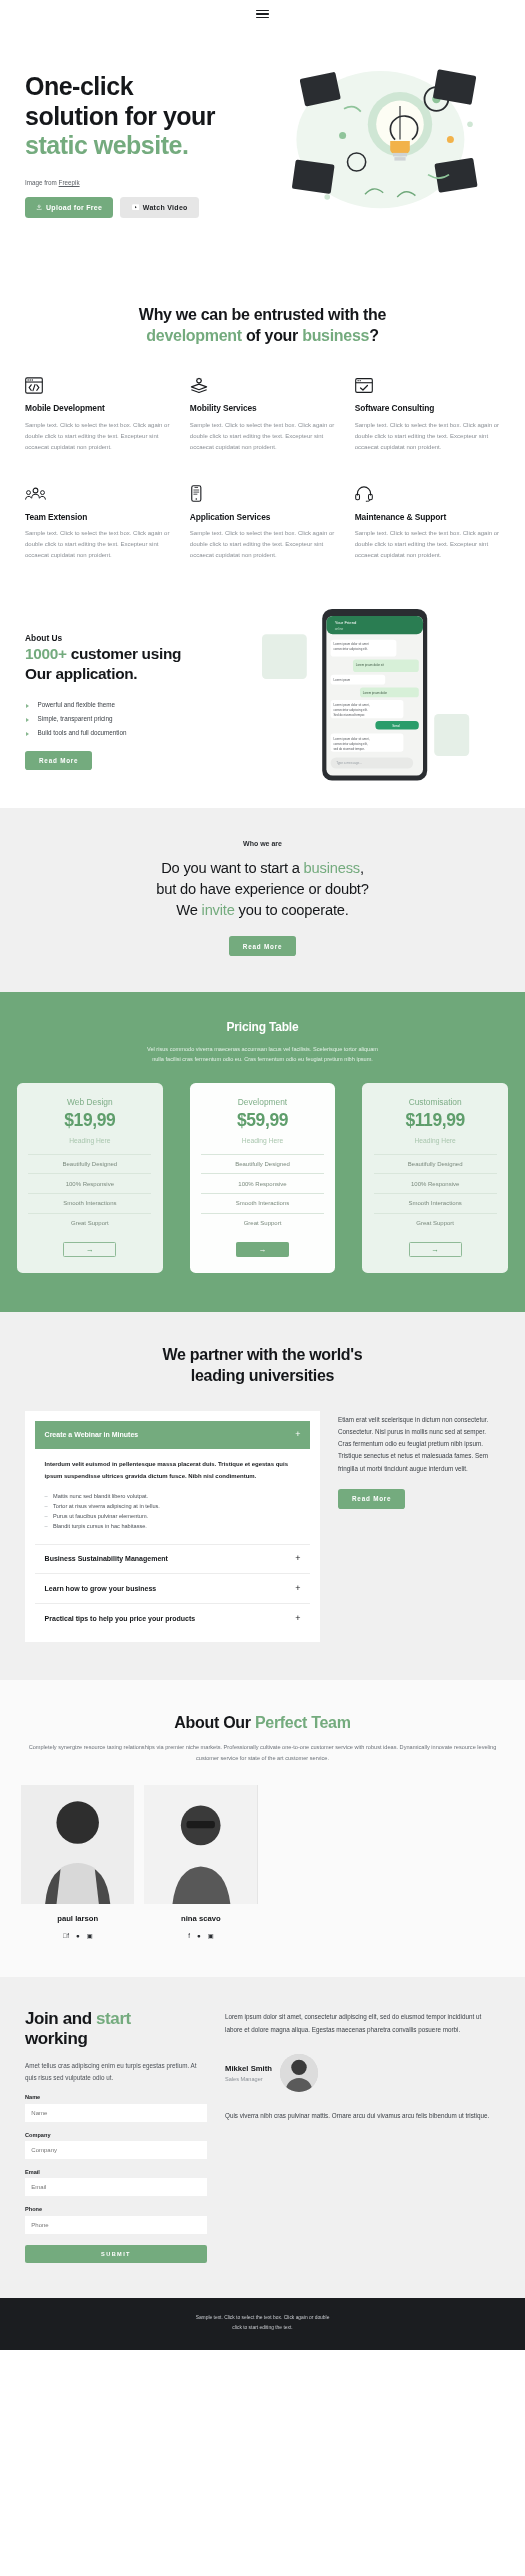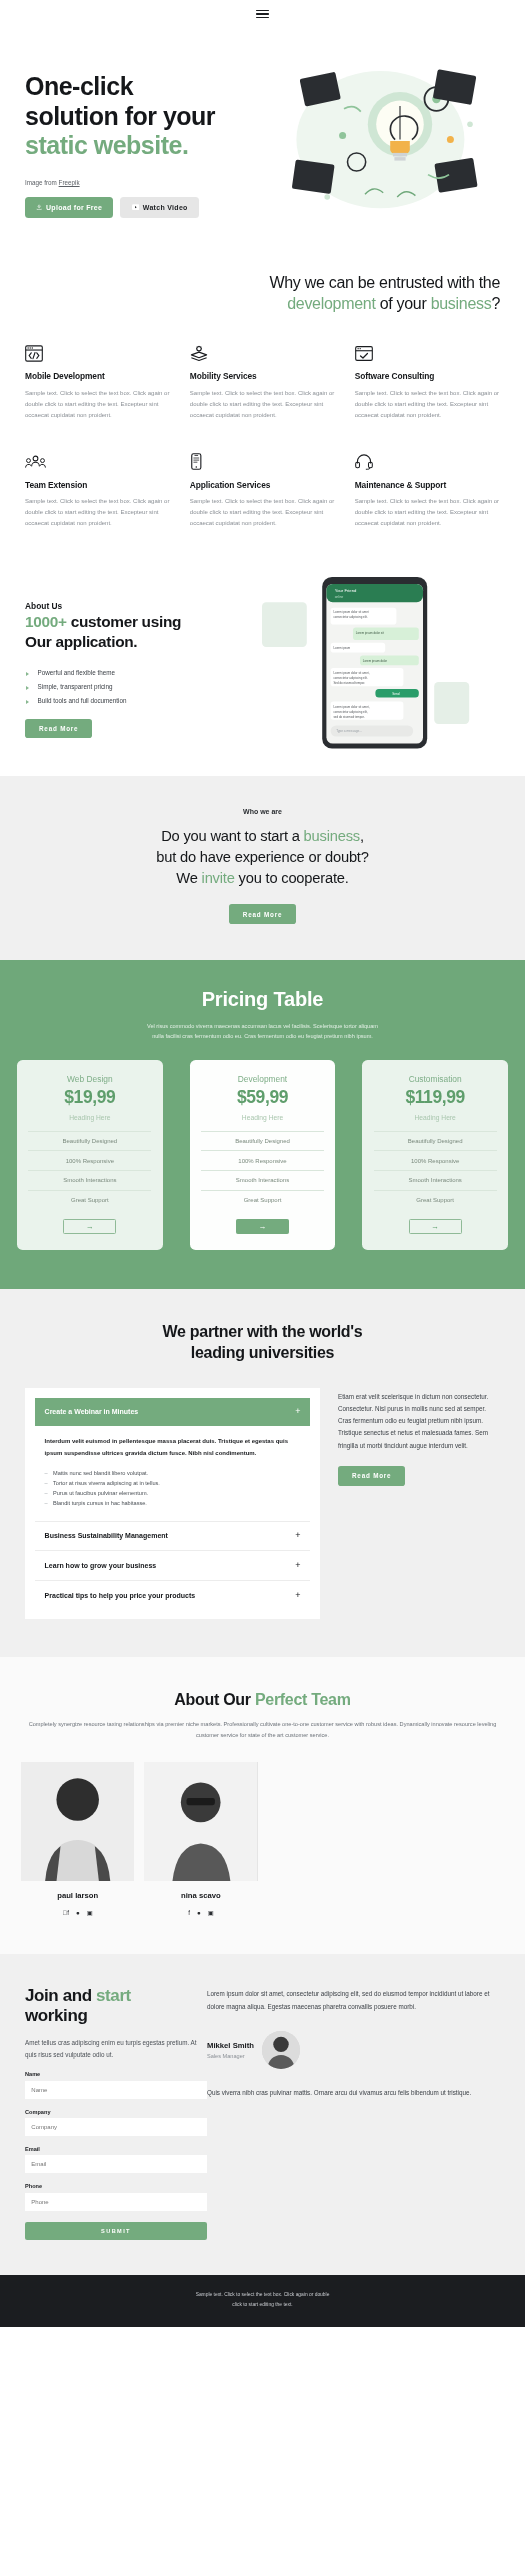--- a/index.html
+++ b/index.html
@@ -32,21 +32,21 @@
     display:inline-flex; align-items:center; gap:3.5px;
   }
   .btn-grey {
     background:#e6e6e6; color:#1b1d20; font-size:7px; font-weight:700;
     letter-spacing:0.3px; padding:7px 11.2px; border-radius:3.5px;
     display:inline-flex; align-items:center; gap:3.5px;
   }
   .hero-art { flex:1; position:relative; height:161px; margin-left:4.2px; }
 
   
-  .sec-title { text-align:right; font-size:16px; line-height:1.3; font-weight:400; letter-spacing:-0.3px; }
+  .sec-title { text-align:center; font-size:16px; line-height:1.3; font-weight:700; letter-spacing:-0.3px;margin-top:32px; }
   .sec-title .accent { color:#74ab7e; }
 
   
   .features-wrap { padding:31px 25px 28px; }
   .feature-grid { display:grid; grid-template-columns:repeat(3,1fr); gap:31px 19.6px; margin-top:29px; }
   .feature h3 { font-size:8.4px; font-weight:800; margin:9.8px 0 6.3px; letter-spacing:-0.1px; }
   .feature p { font-size:6px; line-height:1.85; color:#8b9096; }
   .ficon { height:18px; display:flex; align-items:flex-end; }
   .ficon svg { display:block; }
 
@@ -70,21 +70,21 @@
 
   
   .whowe { background:#f0f0f0; padding:32px 28px 36px; text-align:center; }
   .whowe-kicker { font-size:7px; font-weight:700; color:#2a2d31; margin-bottom:11.2px; }
   .whowe h2 { font-size:14.7px; line-height:1.42; font-weight:400; letter-spacing:-0.2px; }
   .whowe h2 .accent { color:#74ab7e; }
   .whowe .btn-read { margin-top:15.4px; }
 
   
   .pricing { background:#6fa87a; padding:28px 17px 39px; }
-  .pricing h2 { text-align:center; color:#fff; font-size:20px; font-weight:800; letter-spacing:-0.2px; }
+  .pricing h2 { text-align:center; color:#fff; font-size:12px; font-weight:800; letter-spacing:-0.2px; }
   .pricing .sub { text-align:center; color:#e3f0e6; font-size:5.6px; line-height:1.9; margin-top:9.8px; }
   .price-grid { display:grid; grid-template-columns:repeat(3,1fr); gap:27px; margin-top:18px; }
   .price-card { background:#fdfefd; border-radius:5.6px; padding:14px 11.2px 15.4px; text-align:center; }
   .price-card.muted { background:#eaf3ec; }
   .pc-name { font-size:8.4px; color:#7fae88; font-weight:400; }
   .pc-price { font-size:17.5px; font-weight:800; color:#5f9e6c; margin-top:3.5px; letter-spacing:-0.4px; }
   .pc-heading { font-size:6.7px; color:#a9c6ae; margin-top:5.6px; }
   .pc-list { list-style:none; margin-top:9.8px; }
   .pc-list li { font-size:6px; color:#7b8a7e; padding:6.3px 0; border-top:0.7px solid #d9e6db; }
   .pc-btn {
@@ -119,21 +119,21 @@
   .team h2 { text-align:center; font-size:16px; font-weight:800; letter-spacing:-0.3px; }
   .team h2 .accent { color:#74ab7e; }
   .team .sub { text-align:center; font-size:5.6px; line-height:2; color:#6c7279; margin-top:9.8px; }
   .team-grid { display:grid; grid-template-columns:repeat(4,1fr); gap:9.8px; margin-top:21px; }
   .member-photo { height:119px; background:#dcdcdc; position:relative; overflow:hidden; }
   .member-name { text-align:center; font-size:7.7px; font-weight:800; margin-top:9.8px; }
   .member-soc { display:flex; justify-content:center; gap:7px; margin-top:8.4px; }
   .member-soc span { font-size:6.3px; color:#2a2d31; cursor:pointer; }
 
   
-  .contact { background:#f0f0f0; padding:32px 25px 35px; display:flex; gap:0; }
+  .contact { background:#f0f0f0; padding:32px 25px 35px; display:flex; gap:18px; }
   .contact-left { width:182px; }
   .contact-left h2 { font-size:17px; line-height:1.22; font-weight:800; letter-spacing:-0.4px; }
   .contact-left h2 .accent { color:#74ab7e; }
   .contact-left .intro { font-size:6.3px; line-height:1.95; color:#4b5056; margin-top:9.8px; }
   .field { margin-top:9.8px; }
   .field label { display:block; font-size:5.6px; font-weight:800; margin-bottom:3.5px; color:#1b1d20; }
   .field input {
     width:100%; height:18px; border:none; background:#fff; padding:0 6.3px;
     font-family:inherit; font-size:6px; color:#9aa0a6;
   }

